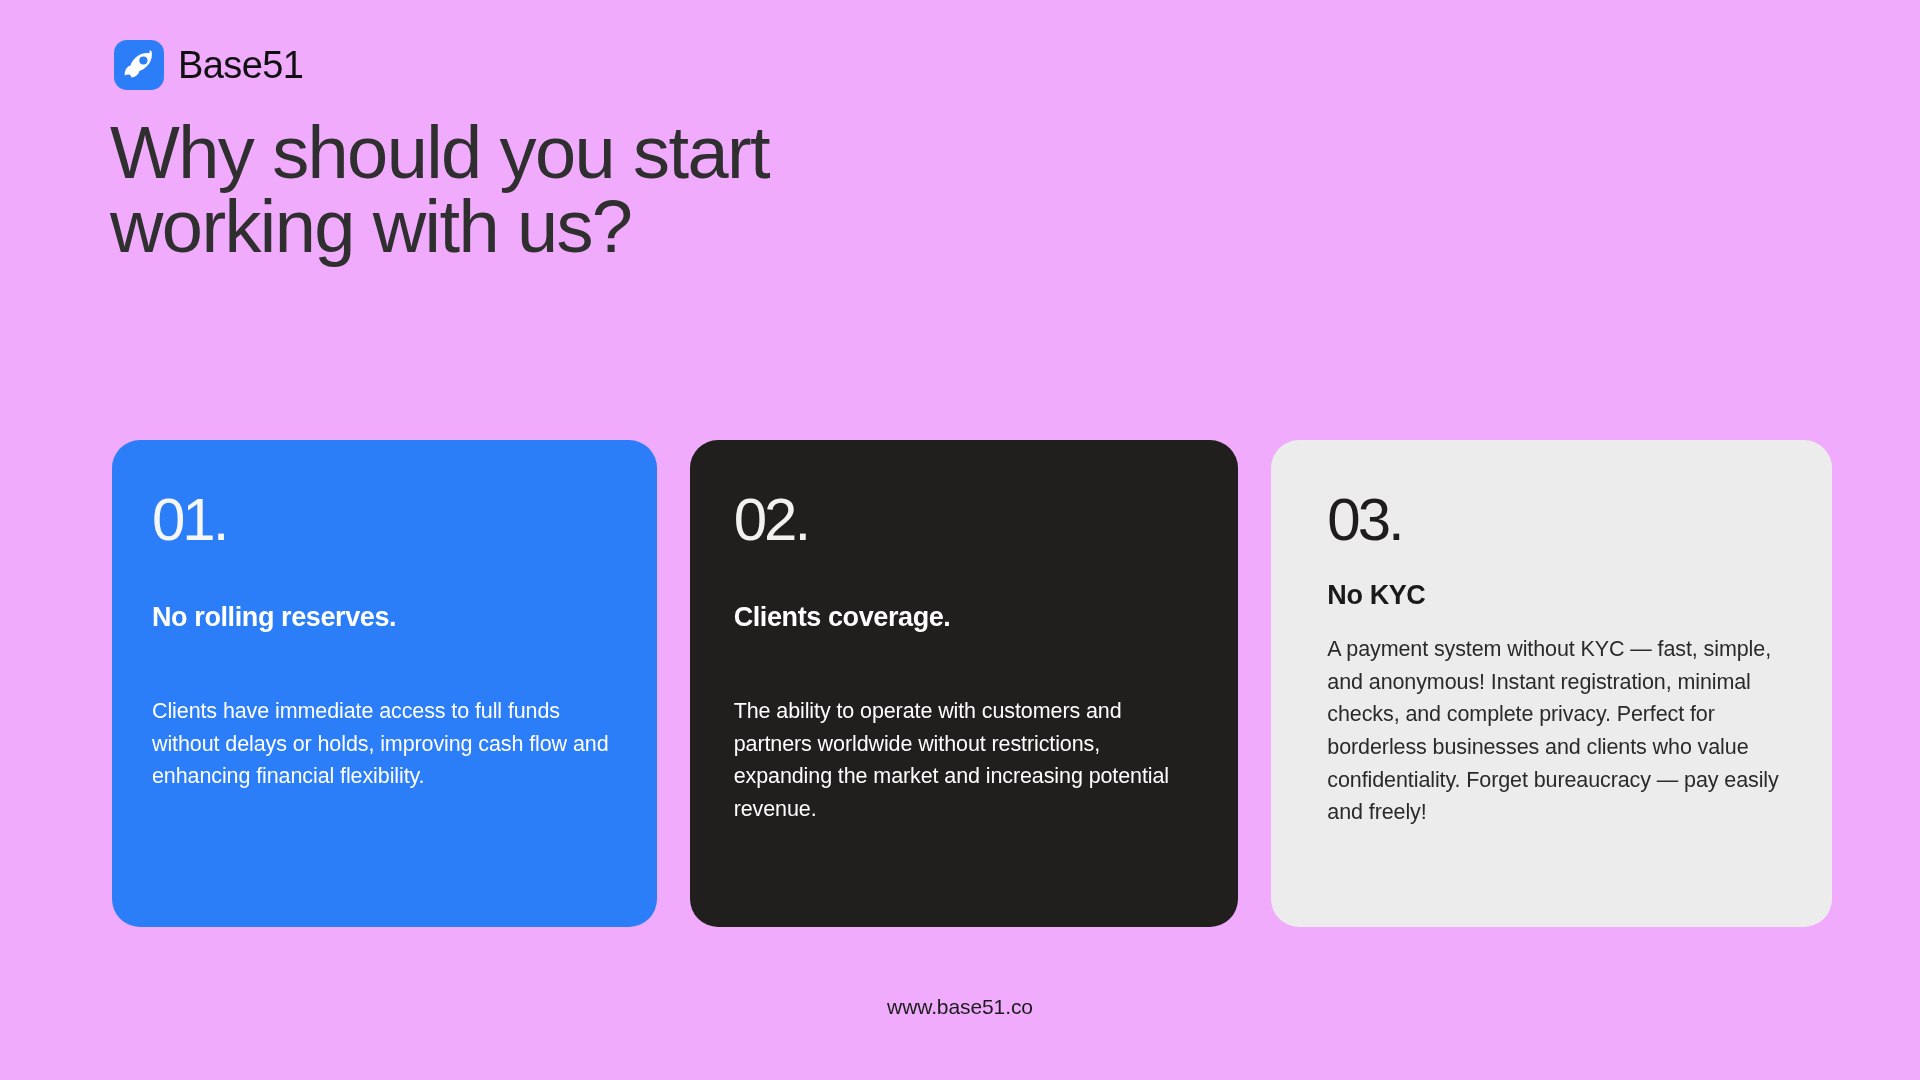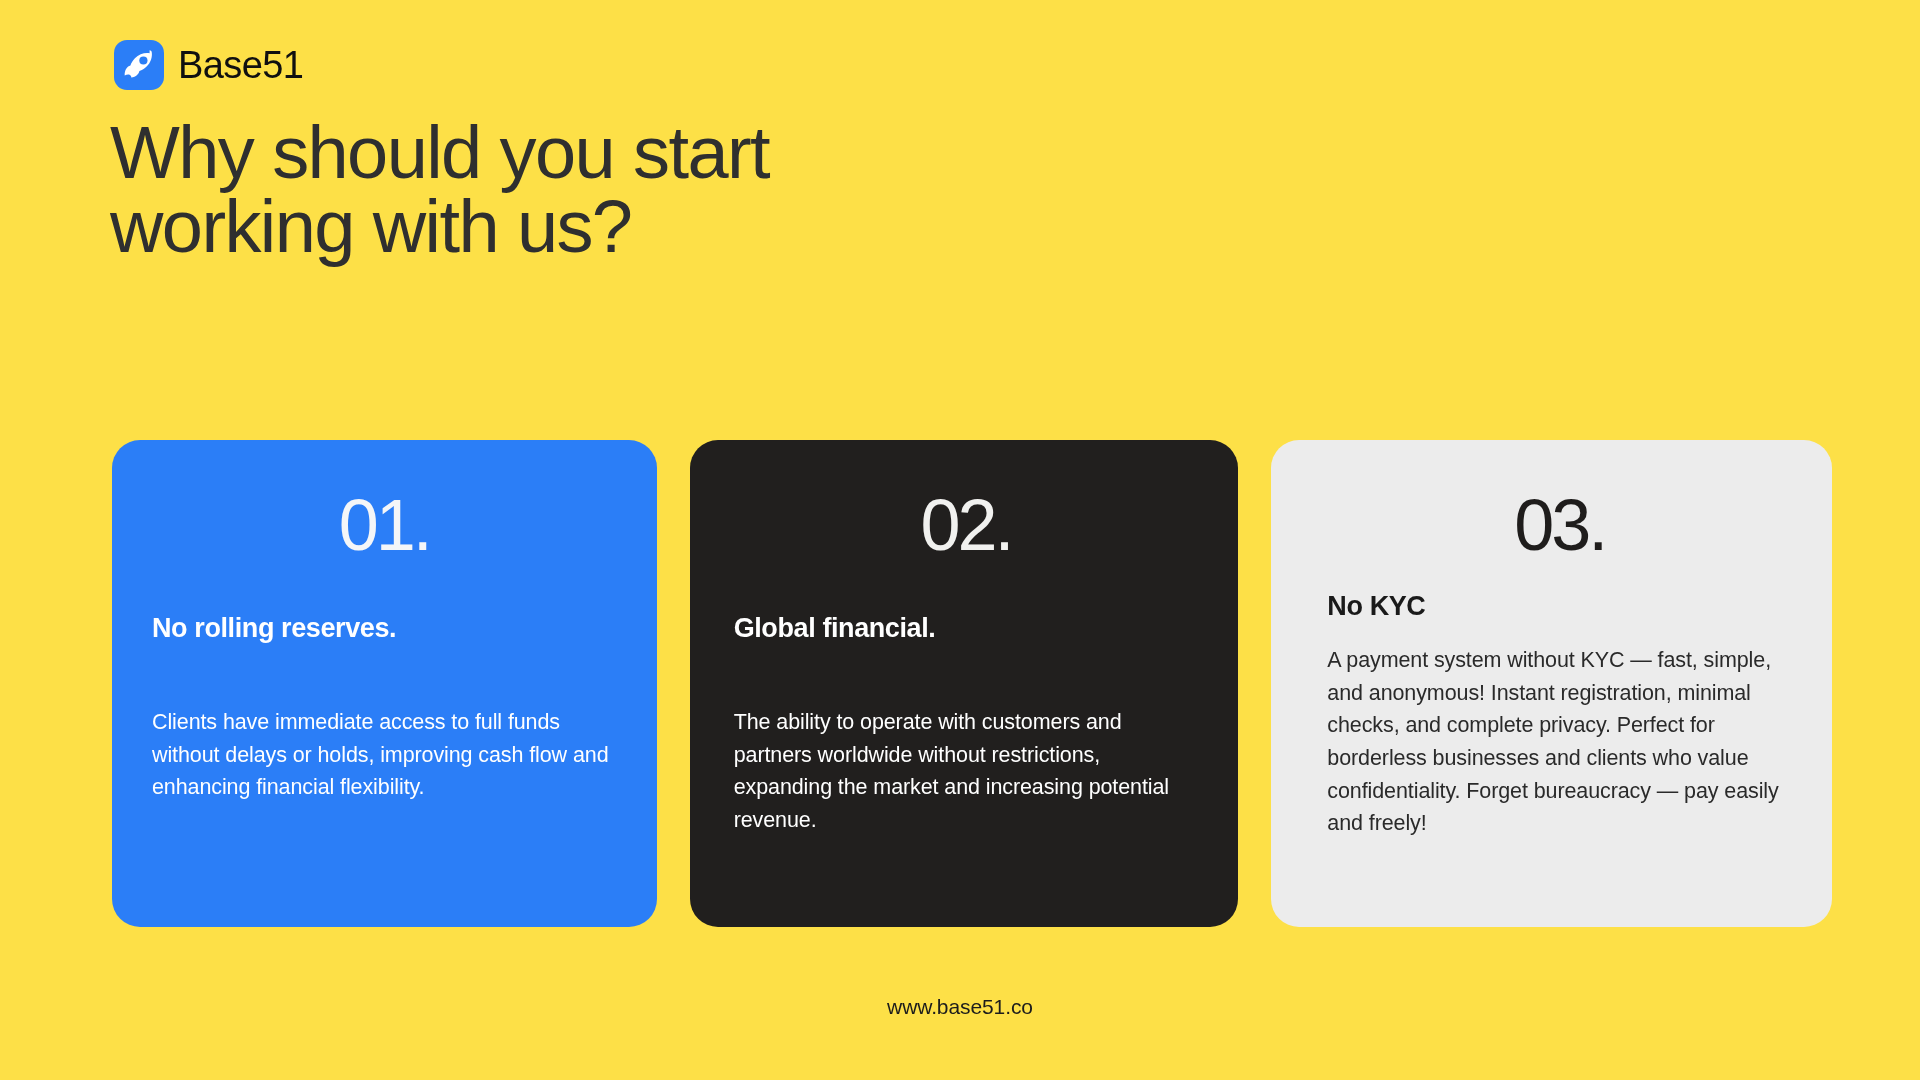--- a/index.html
+++ b/index.html
@@ -6,21 +6,21 @@
   * { margin:0; padding:0; box-sizing:border-box; }
   html, body {
     width:1920px; height:1080px;
     background:#ffffff;
     font-family:"Liberation Sans", sans-serif;
     overflow:hidden;
   }
   .slide {
     position:relative;
     width:1920px; height:1080px;
-    background:#fde047;
+    background:#f0abfc;
   }
 
   
   .brand {
     position:absolute;
     left:114px; top:40px;
     display:flex; align-items:center; gap:14px;
   }
   .brand-mark {
     width:50px; height:50px;
@@ -63,25 +63,24 @@
   .card {
     flex:1 1 0;
     border-radius:28px;
     padding:52px 40px 0 40px;
     position:relative;
     display:flex;
     flex-direction:column;
     overflow:hidden;
   }
   .card .num {
-    font-size:72px;
+    font-size:60px;
     font-weight:400;
     line-height:0.92;
     letter-spacing:-3px;
-    text-align:center;
   }
   .card .card-title {
     font-size:27px;
     font-weight:700;
     letter-spacing:-0.4px;
     margin-top:56px;
     line-height:1.1;
   }
   .card .card-body {
     font-size:21.5px;
@@ -142,21 +141,21 @@
   <div class="cards">
 
     <div class="card card--blue">
       <div class="num">01.</div>
       <div class="card-title">No rolling reserves.</div>
       <div class="card-body">Clients have immediate access to full funds without delays or holds, improving cash flow and enhancing financial flexibility.</div>
     </div>
 
     <div class="card card--dark">
       <div class="num">02.</div>
-      <div class="card-title">Global financial.</div>
+      <div class="card-title">Clients coverage.</div>
       <div class="card-body">The ability to operate with customers and partners worldwide without restrictions, expanding the market and increasing potential revenue.</div>
     </div>
 
     <div class="card card--light">
       <div class="num">03.</div>
       <div class="card-title">No KYC</div>
       <div class="card-body">A payment system without KYC — fast, simple, and anonymous! Instant registration, minimal checks, and complete privacy. Perfect for borderless businesses and clients who value confidentiality. Forget bureaucracy — pay easily and freely!</div>
     </div>
 
   </div>

